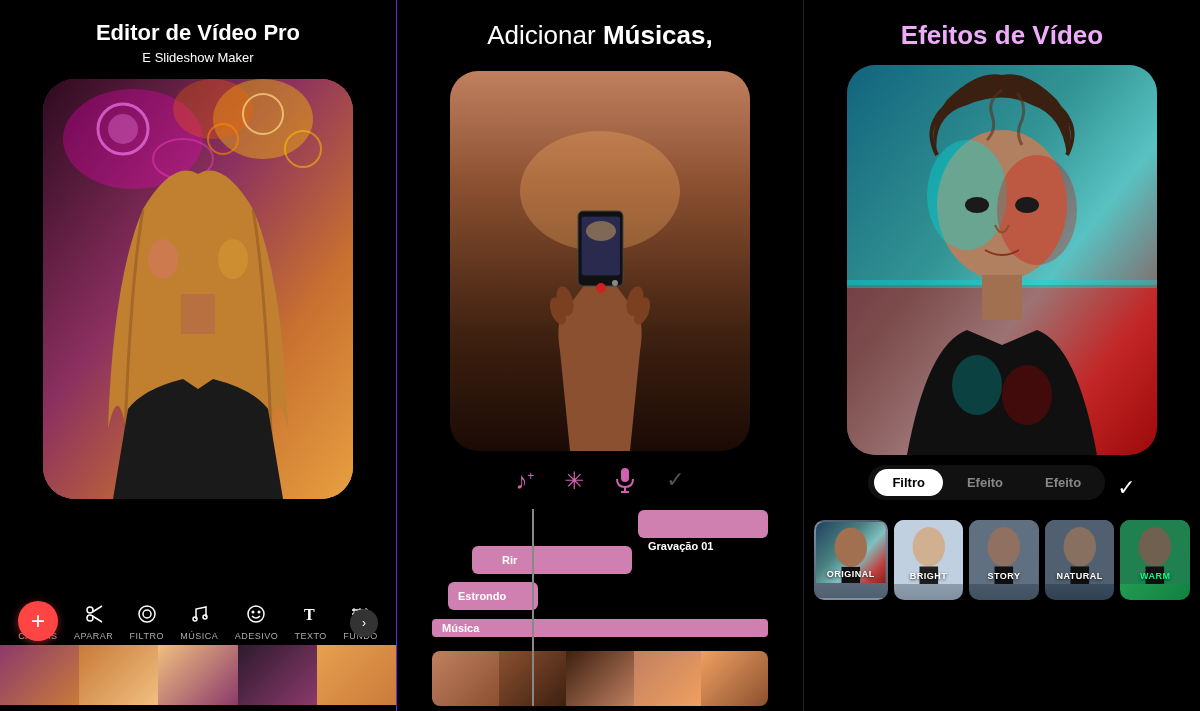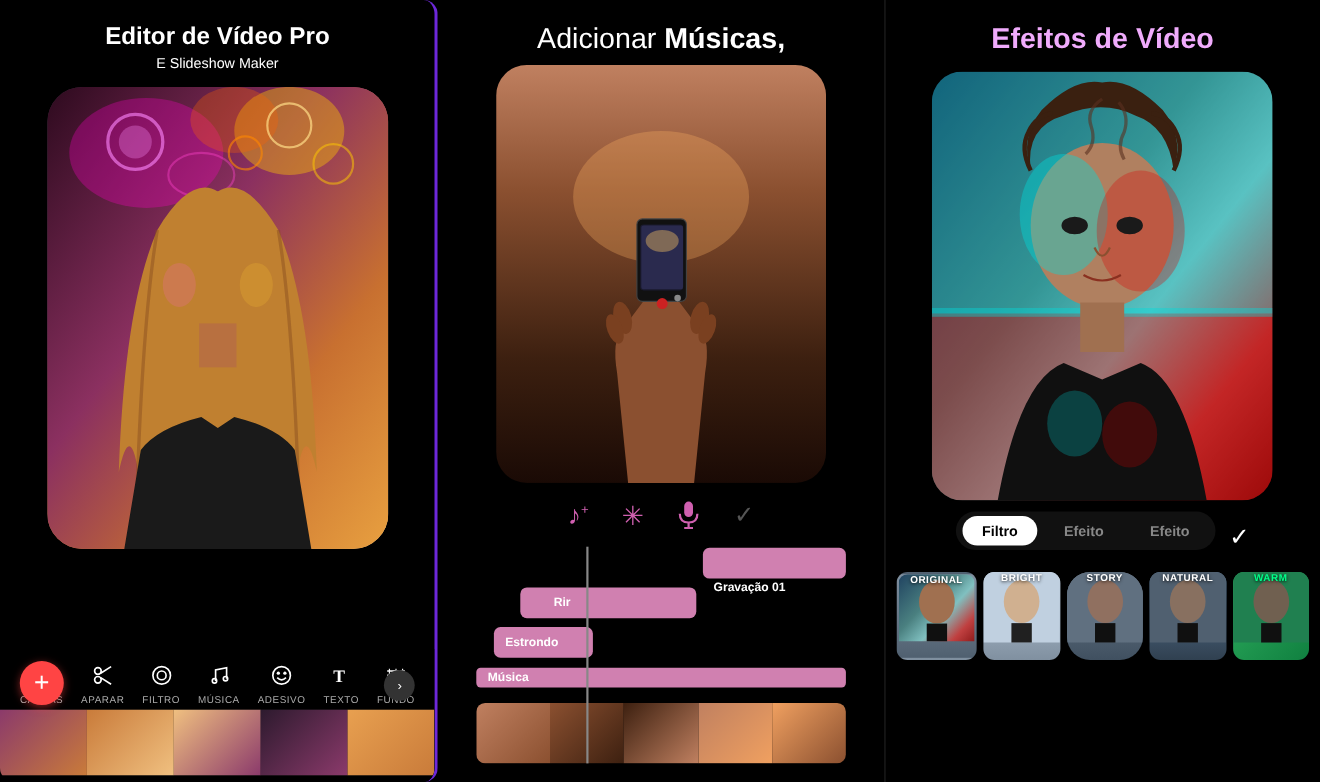--- a/index.html
+++ b/index.html
@@ -25,22 +25,21 @@
       flex: 1;
       display: flex;
       flex-direction: column;
       align-items: center;
       padding: 20px 10px 0;
       position: relative;
       overflow: hidden;
     }
 
     .panel-1 {
-      border-right: 3px solid #6d28d9;
-      border-radius: 13px;
+      border-right: 1px solid #6d28d9;
     }
 
     .panel-3 {
       border-left: 1px solid #222;
     }
 
     .panel-title {
       color: #fff;
       font-size: 22px;
       font-weight: 800;
@@ -314,36 +313,36 @@
 
     .filter-thumb {
       flex: 1;
       height: 80px;
       border-radius: 10px;
       overflow: hidden;
       position: relative;
       display: flex;
       flex-direction: column;
       align-items: center;
-      justify-content: flex-start;
+      justify-content: flex-end;
       padding-bottom: 19px;
     }
 
     .filter-thumb-label {
       color: #fff;
       font-size: 9px;
       font-weight: 700;
       letter-spacing: 0.5px;
       text-shadow: 0 1px 3px rgba(0,0,0,0.8);
       z-index: 2;
     }
 
     .ft-original { background: linear-gradient(180deg, #8090a0, #506070); border: 2px solid transparent; }
     .ft-bright { background: linear-gradient(180deg, #a0b0c0, #708090); }
-    .ft-story { background: linear-gradient(180deg, #7090a0, #405060); border-radius: 21px; }
+    .ft-story { background: linear-gradient(180deg, #7090a0, #405060); }
     .ft-natural { background: linear-gradient(180deg, #6080a0, #304050); }
 
   </style>
 </head>
 <body>
 
 <div class="main-container">
 
   <div class="panel panel-1">
     <div class="panel-title">Editor de Vídeo Pro</div>
@@ -497,21 +496,21 @@
         <div class="filmstrip-cell"></div>
       </div>
     </div>
 
     <div class="add-button">+</div>
 
     <div class="next-arrow">›</div>
   </div>
 
   <div class="panel" style="padding: 20px 15px 0;">
-    <div style="text-align:center; margin-bottom:8px;">
+    <div style="text-align:center; margin-bottom:20px;">
       <div style="color:#fff; font-size:26px; font-weight:400; line-height:1.2;">
         Adicionar <strong>Músicas,</strong><br>
       </div>
     </div>
 
     <div class="phone-mockup-2">
       <svg width="300" height="380" viewBox="0 0 300 380" style="display:block;">
         <defs>
           <linearGradient id="bg2" x1="0%" y1="0%" x2="0%" y2="100%">
             <stop offset="0%" stop-color="#c08060"></stop>

